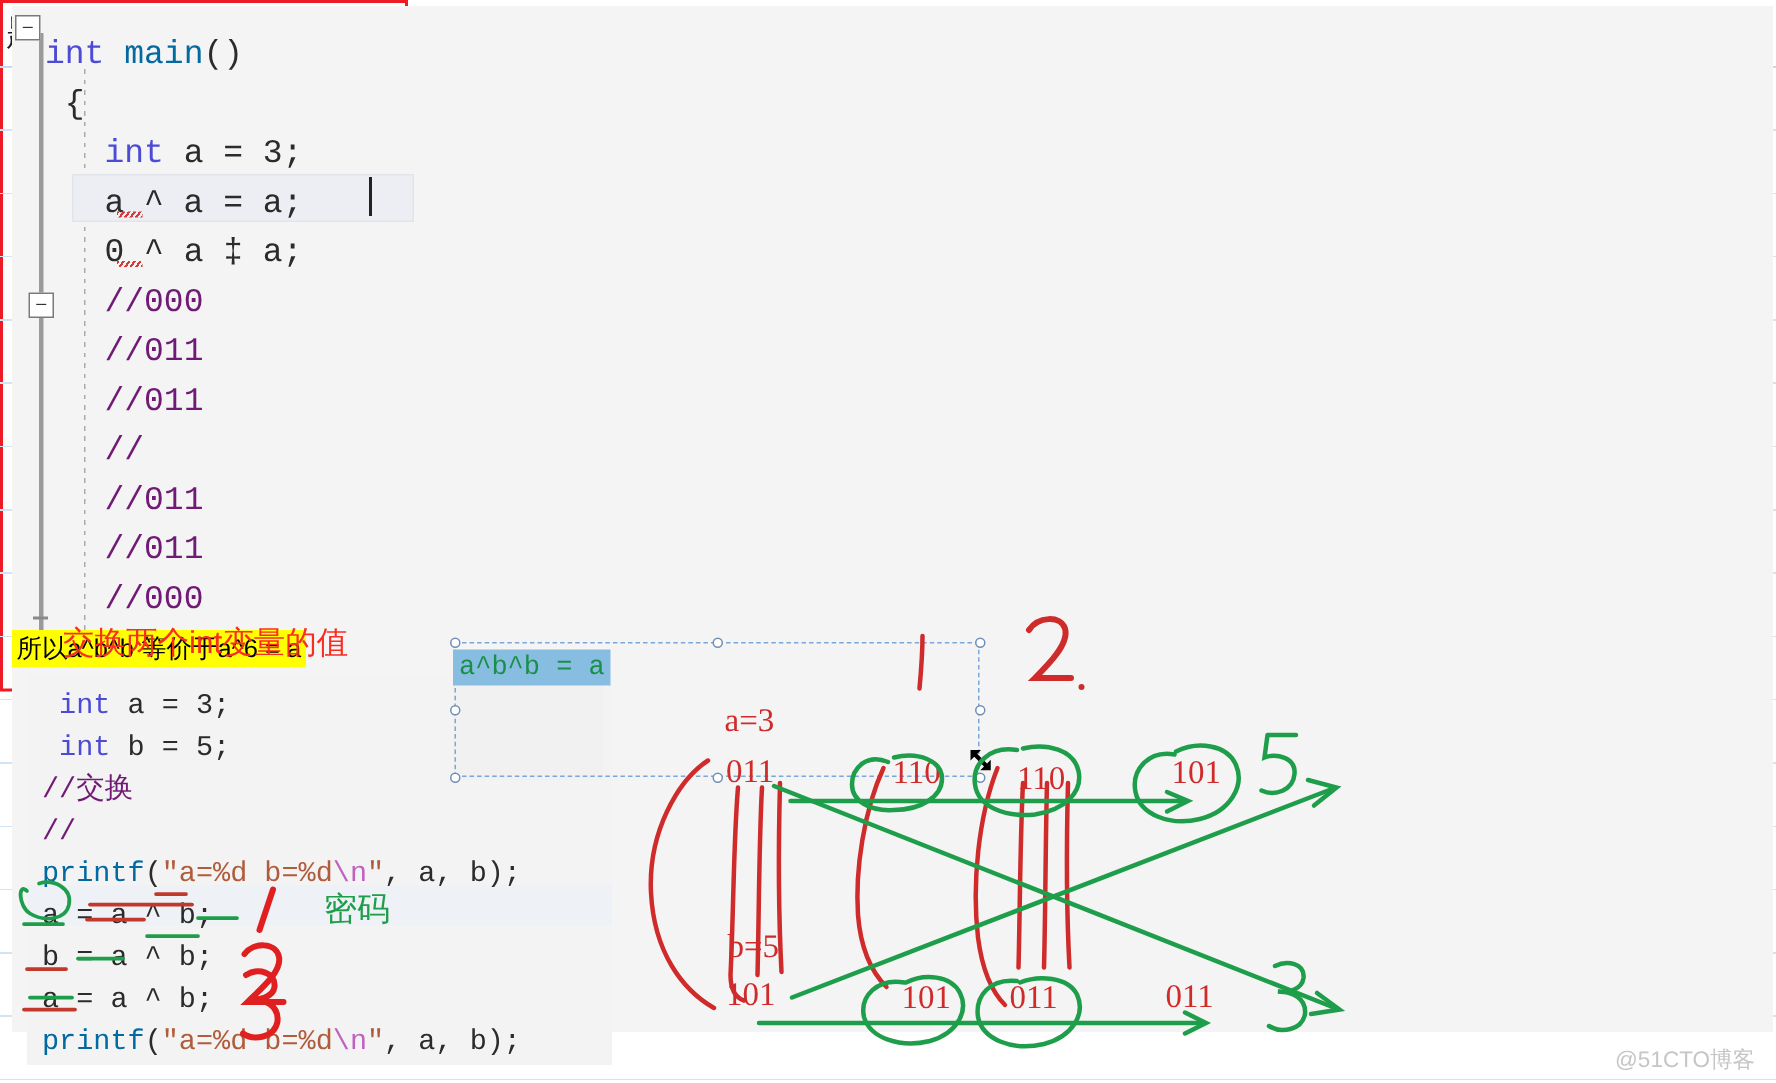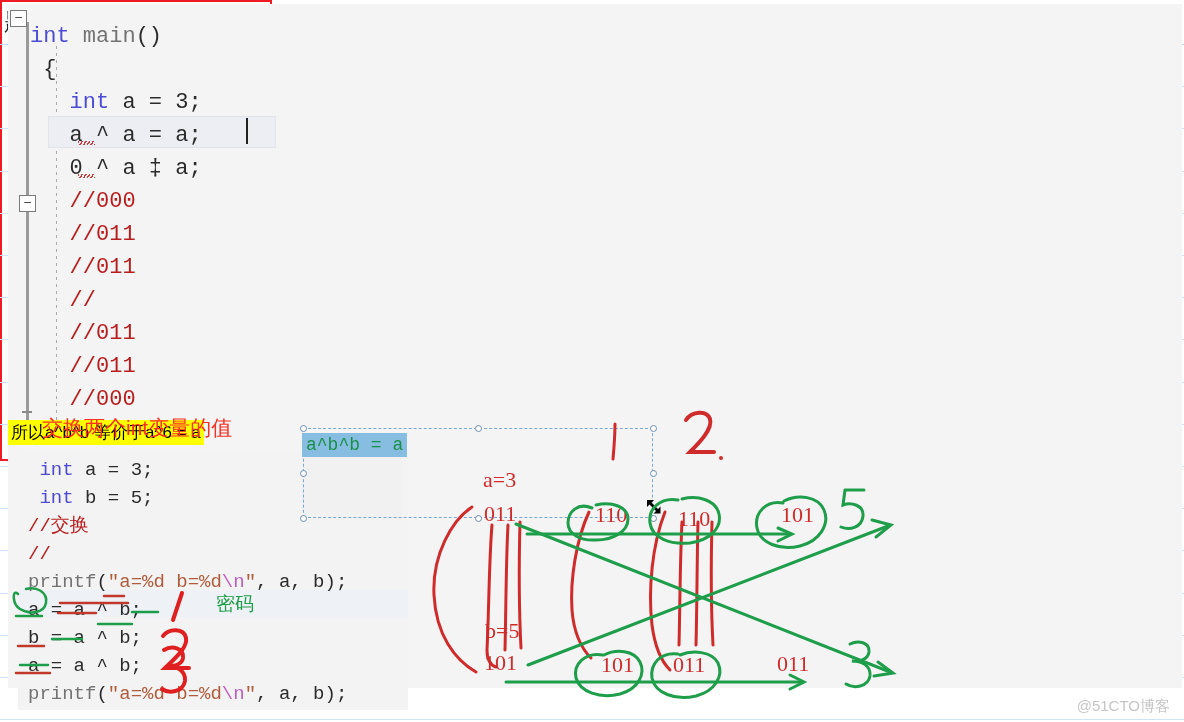--- a/index.html
+++ b/index.html
@@ -22,24 +22,24 @@
   .titlebar{position:absolute;left:0;top:0;width:1184px;height:42px;}
   .title-label{position:absolute;left:4px;top:6px;font-size:24px;color:#1a1a1a;font-weight:500;letter-spacing:0.5px;}
   .title-text{position:absolute;left:72px;top:5px;font-size:25px;color:#e8402a;font-weight:600;white-space:nowrap;letter-spacing:0px;}
 
   
   .code{position:absolute;background:#f3f3f3;box-sizing:border-box;}
   .code pre{margin:0;font-family:"Liberation Mono","DejaVu Sans Mono",monospace;white-space:pre;}
   .ln{display:block;height:21px;line-height:21px;font-size:15px;color:#2b2b2b;
       font-family:"Liberation Mono","DejaVu Sans Mono",monospace;white-space:pre;}
   .kw{color:#4b4bd6;}
-  .cm{color:#b91c1c;}
+  .cm{color:#701a75;}
   .str{color:#b05c3c;}
   .esc{color:#c060c0;}
-  .fn{color:#737373;}
+  .fn{color:#0369a1;}
   .num{color:#2b2b2b;}
   .ret{color:#9b5ecb;}
 
   
   #panel-topleft{left:8px;top:56px;width:345px;height:290px;border-top:1px solid #d8d8d8;}
   #panel-topleft .ln{height:21px;line-height:21px;font-size:15px;}
   .tl-scroll{position:absolute;right:-2px;top:130px;width:7px;height:85px;background:#dfdfdf;border-radius:3px;}
   .tl-gutter{position:absolute;left:12px;top:22px;width:1px;height:230px;
              background-image:repeating-linear-gradient(to bottom,#b8b8b8 0px,#b8b8b8 2px,transparent 2px,transparent 5px);}
   .hl-row{position:absolute;left:0;width:100%;height:20px;background:#eaeef4;}
@@ -245,17 +245,17 @@
       <path d="M104,596 L124,596"></path>
     </g>
 
     <g fill="none" stroke="#e02020" stroke-width="4" stroke-linecap="round">
       <path d="M182,593 L173,620"></path>
       <path d="M163,636 C169,628 184,628 186,638 C188,648 173,660 165,668 C175,668 184,668 189,668"></path>
       <path d="M164,650 C172,645 184,648 183,658 C182,665 172,667 167,666 C176,666 186,670 185,681 C183,692 169,694 162,689"></path>
     </g>
   </svg>
 
-  <div style="position:absolute;left:216px;top:591px;color:#1e9e4a;font-size:19px;">密码</div>
+  <div style="position:absolute;left:216px;top:591px;color:#1e9e4a;font-size:22px;">密码</div>
 
   <div class="watermark">@51CTO博客</div>
 
 </div>
 
 </body></html>

